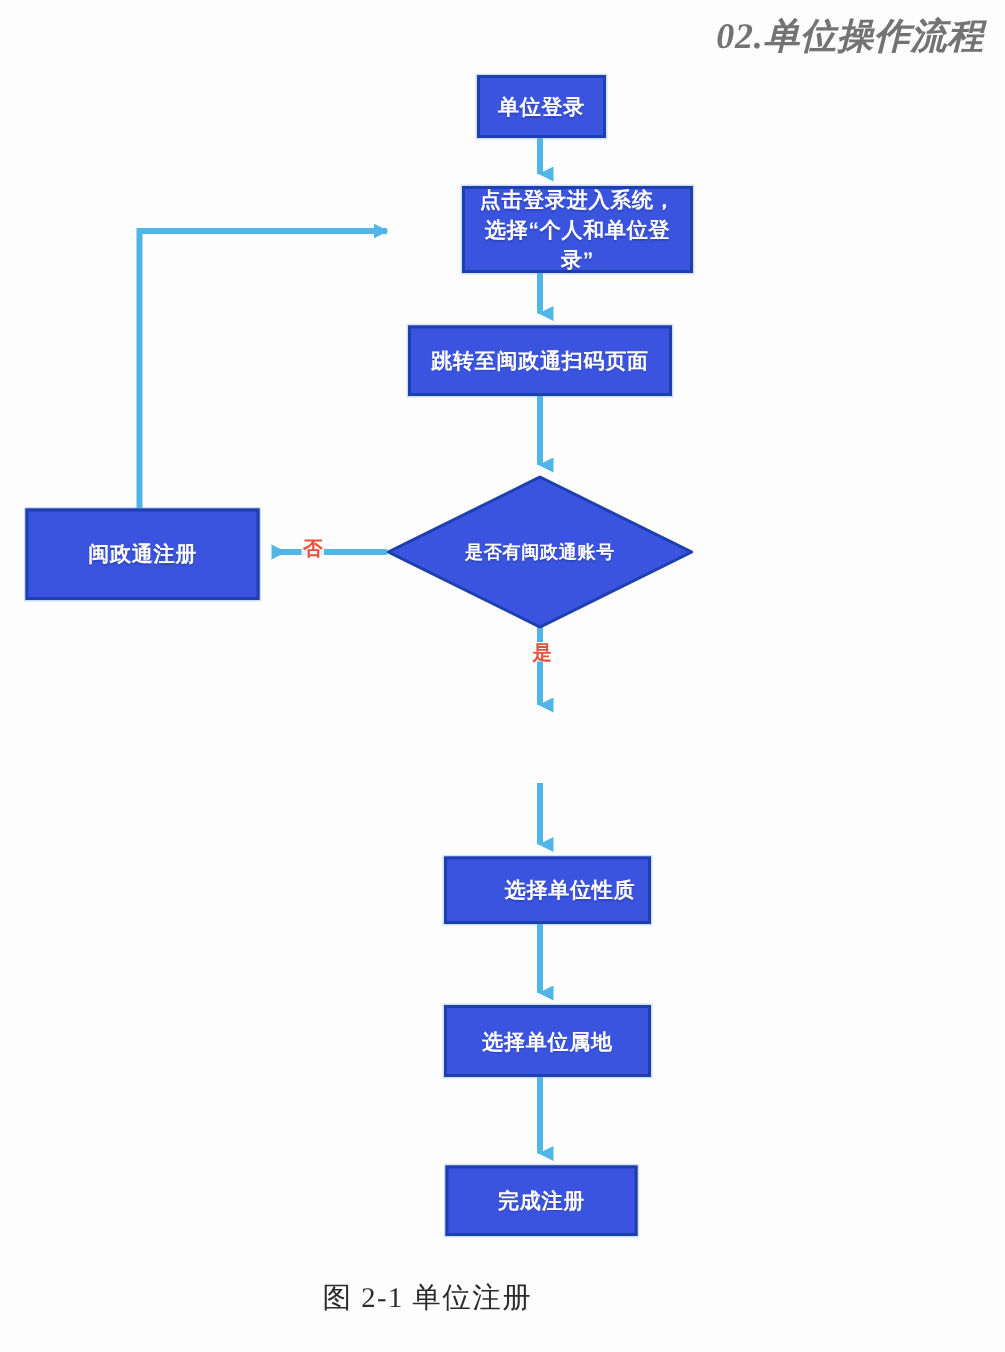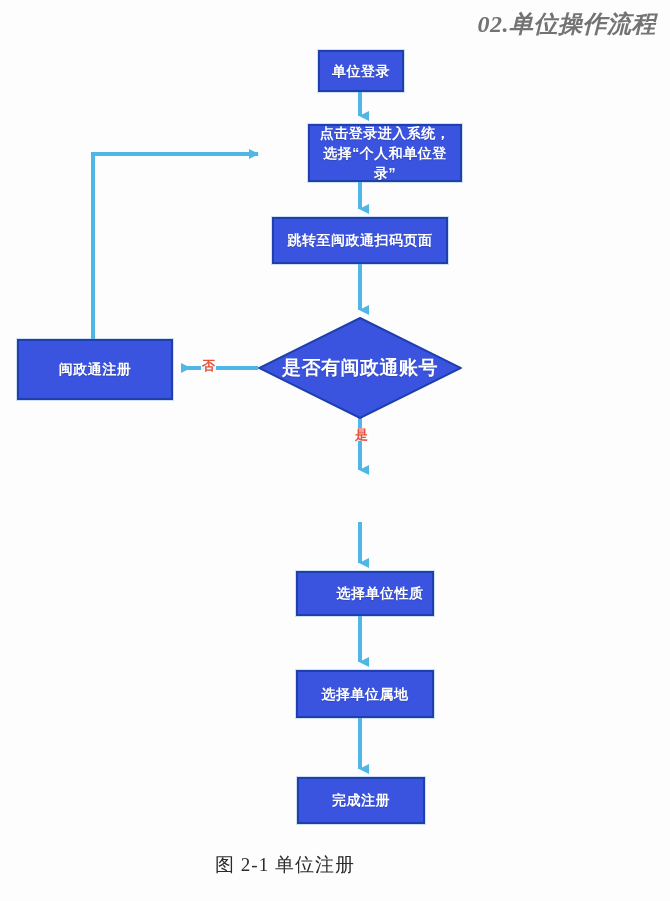--- a/index.html
+++ b/index.html
@@ -73,21 +73,21 @@
   .diamond-label {
     position: absolute;
     left: 0; top: 0;
     width: 100%;
     height: 100%;
     display: flex;
     align-items: center;
     justify-content: center;
     color: #ffffff;
     font-weight: 700;
-    font-size: 19px;
+    font-size: 12px;
     letter-spacing: 0.5px;
     text-shadow: 0 1px 1px rgba(0,0,0,0.18);
     pointer-events: none;
   }
 
   
   .edge-label {
     position: absolute;
     color: #e8503a;
     font-size: 13px;

